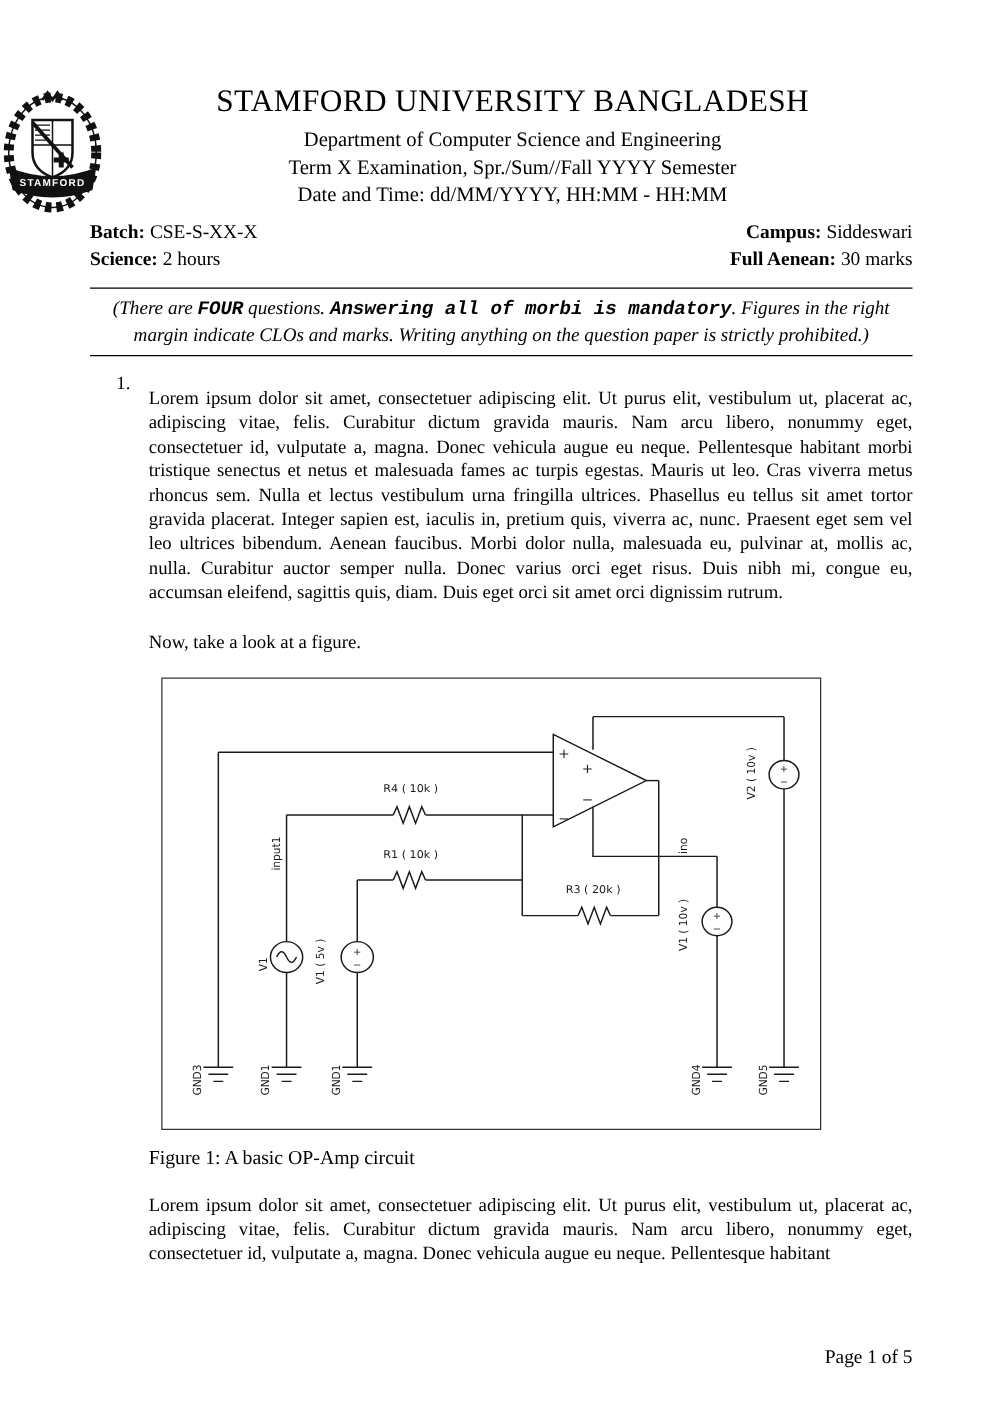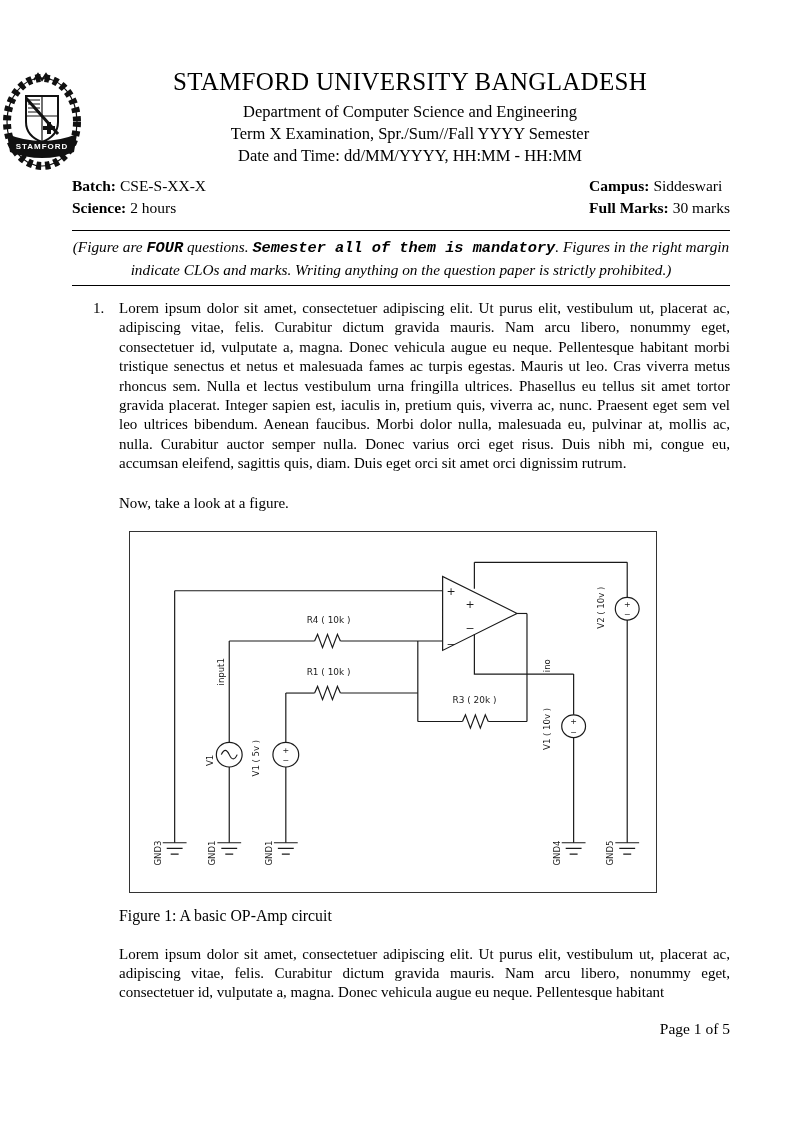--- a/index.html
+++ b/index.html
@@ -13,42 +13,42 @@
   .page { width: 794px; height: 1123px; padding: 0 64px 0 72px; position: relative; }
 
   .logo { position: absolute; left: 0; top: 72px; width: 84px; height: 102px; }
 
   .header-text { padding-top: 66px; margin-left: 18px; text-align: center; }
   .h-title { font-size: 25px; line-height: 31px; letter-spacing: 0.3px; }
   .h-line { font-size: 16.5px; line-height: 22px; text-align: center; }
   .h-line.first { margin-top: 4px; }
 
   .meta { display: flex; justify-content: space-between; margin-top: 8px; font-size: 15.5px; }
-  .meta-col.right { text-align: left; }
+  .meta-col.right { text-align: right; }
   .meta-row { line-height: 22px; }
   .b { font-weight: bold; margin-right: 4px; }
 
   .rule { border: none; border-top: 1.6px solid #000; margin: 0; }
   .rule.top { margin-top: 11px; }
 
   .instructions { font-style: italic; text-align: center; font-size: 15.3px; line-height: 21px; margin: 5px auto; }
   .bi { font-weight: bold; font-family: Liberation Mono, monospace; }
 
   .question { display: flex; margin-top: 13px; font-size: 15px; }
   .qnum { width: 26px; margin-left: 21px; line-height: 19.4px; }
-  .qbody { flex: 1; }
+  .qbody { flex: 1; margin-top: 12px; }
   .qtext { margin: 0; text-align: justify; line-height: 19.4px; }
   .fig-intro { margin: 20px 0 0 0; line-height: 19px; }
 
   .figure-box { margin-top: 18px; margin-left: 10px; width: 528px; height: 362px; border: 1px solid #333; background: #fff; }
   .circuit { display: block; }
   .caption { text-align: left; font-size: 15.8px; margin-top: 14px; }
   .closing { margin-top: 20px; }
 
-  .footer { position: absolute; right: 64px; top: 1020px; font-size: 15.5px; }
+  .footer { position: absolute; right: 64px; top: 1077px; font-size: 15.5px; }
 
   .clabel text { font-family: "DejaVu Sans", "Liberation Sans", sans-serif; font-size: 9px; fill: #1a1a1a; }
   .clabel text.sym { font-size: 8px; }
   .clabel text.opsym { font-size: 11px; }
   .logo-banner-text { font-family: "Liberation Sans", "DejaVu Sans", sans-serif; font-size: 8px; font-weight: bold; letter-spacing: 1px; fill: #ffffff; }
 </style>
 </head>
 <body>
 
 <div class="page">
@@ -82,28 +82,28 @@
       </div>
       <div class="meta-row">
         <span class="b">Science:</span><span>2 hours</span>
       </div>
     </div>
     <div class="meta-col right">
       <div class="meta-row">
         <span class="b">Campus:</span><span>Siddeswari</span>
       </div>
       <div class="meta-row">
-        <span class="b">Full Marks:</span><span>30 marks</span>
+        <span class="b">Full Aenean:</span><span>30 marks</span>
       </div>
     </div>
   </div>
 
   <hr class="rule top">
   <div class="instructions">
-    <span>(Figure are </span><span class="bi">FOUR</span><span> questions. </span><span class="bi">Semester all of them is mandatory</span><span>. Figures in the right margin indicate CLOs and marks. Writing anything on the question paper is strictly prohibited.)</span>
+    <span>(There are </span><span class="bi">FOUR</span><span> questions. </span><span class="bi">Answering all of morbi is mandatory</span><span>. Figures in the right margin indicate CLOs and marks. Writing anything on the question paper is strictly prohibited.)</span>
   </div>
   <hr class="rule bottom">
 
   <div class="question">
     <div class="qnum">1.</div>
     <div class="qbody">
       <p class="qtext">Lorem ipsum dolor sit amet, consectetuer adipiscing elit. Ut purus elit, vestibulum ut, placerat ac, adipiscing vitae, felis. Curabitur dictum gravida mauris. Nam arcu libero, nonummy eget, consectetuer id, vulputate a, magna. Donec vehicula augue eu neque. Pellentesque habitant morbi tristique senectus et netus et malesuada fames ac turpis egestas. Mauris ut leo. Cras viverra metus rhoncus sem. Nulla et lectus vestibulum urna fringilla ultrices. Phasellus eu tellus sit amet tortor gravida placerat. Integer sapien est, iaculis in, pretium quis, viverra ac, nunc. Praesent eget sem vel leo ultrices bibendum. Aenean faucibus. Morbi dolor nulla, malesuada eu, pulvinar at, mollis ac, nulla. Curabitur auctor semper nulla. Donec varius orci eget risus. Duis nibh mi, congue eu, accumsan eleifend, sagittis quis, diam. Duis eget orci sit amet orci dignissim rutrum.</p>
       <p class="fig-intro">Now, take a look at a figure.</p>
 
       <div class="figure-box">

